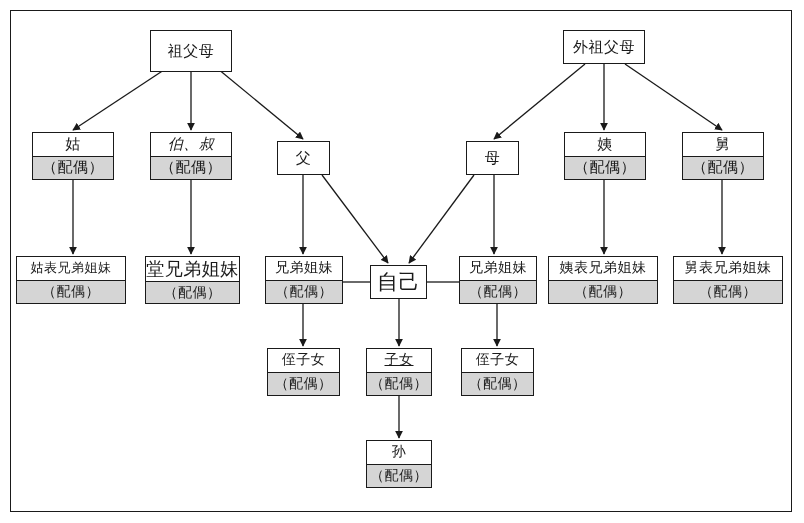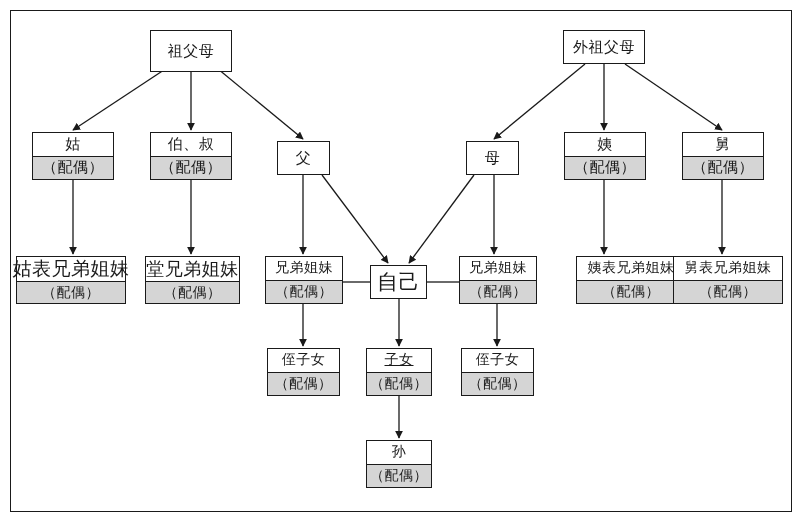--- a/index.html
+++ b/index.html
@@ -114,57 +114,57 @@
         <div class="name" style="font-size: 15px;">祖父母</div>
       </div>
       <div class="node single" style="left: 563px; top: 30px; width: 82px; height: 34px;">
         <div class="name" style="font-size: 15px;">外祖父母</div>
       </div>
       <div class="node" style="left: 32px; top: 132px; width: 82px; height: 48px;">
         <div class="name" style="font-size: 15px; height: 24px;">姑</div>
         <div class="spouse" style="font-size: 15px; height: 24px;">（配偶）</div>
       </div>
       <div class="node" style="left: 150px; top: 132px; width: 82px; height: 48px;">
-        <div class="name" style="font-size: 15px; height: 24px;">伯、叔</div>
+        <div class="name" style="font-size: 15px; height: 24px; font-style: italic;">伯、叔</div>
         <div class="spouse" style="font-size: 15px; height: 24px;">（配偶）</div>
       </div>
       <div class="node single" style="left: 277px; top: 141px; width: 53px; height: 34px;">
         <div class="name" style="font-size: 15px;">父</div>
       </div>
       <div class="node single" style="left: 466px; top: 141px; width: 53px; height: 34px;">
         <div class="name" style="font-size: 15px;">母</div>
       </div>
       <div class="node" style="left: 564px; top: 132px; width: 82px; height: 48px;">
         <div class="name" style="font-size: 15px; height: 24px;">姨</div>
         <div class="spouse" style="font-size: 15px; height: 24px;">（配偶）</div>
       </div>
       <div class="node" style="left: 682px; top: 132px; width: 82px; height: 48px;">
         <div class="name" style="font-size: 15px; height: 24px;">舅</div>
         <div class="spouse" style="font-size: 15px; height: 24px;">（配偶）</div>
       </div>
       <div class="node" style="left: 16px; top: 256px; width: 110px; height: 48px;">
-        <div class="name" style="font-size: 19px; height: 24px;">姑表兄弟姐妹</div>
+        <div class="name" style="font-size: 13px; height: 24px;">姑表兄弟姐妹</div>
         <div class="spouse" style="font-size: 14px; height: 24px;">（配偶）</div>
       </div>
       <div class="node" style="left: 145px; top: 256px; width: 95px; height: 48px;">
         <div class="name" style="font-size: 18px; height: 24px;">堂兄弟姐妹</div>
         <div class="spouse" style="font-size: 14px; height: 24px;">（配偶）</div>
       </div>
       <div class="node" style="left: 265px; top: 256px; width: 78px; height: 48px;">
         <div class="name" style="font-size: 14px; height: 24px;">兄弟姐妹</div>
         <div class="spouse" style="font-size: 14px; height: 24px;">（配偶）</div>
       </div>
       <div class="node single" style="left: 370px; top: 265px; width: 57px; height: 34px;">
         <div class="name" style="font-size: 21px;">自己</div>
       </div>
       <div class="node" style="left: 459px; top: 256px; width: 78px; height: 48px;">
         <div class="name" style="font-size: 14px; height: 24px;">兄弟姐妹</div>
         <div class="spouse" style="font-size: 14px; height: 24px;">（配偶）</div>
       </div>
-      <div class="node" style="left: 576px; top: 256px; width: 110px; height: 48px;">
+      <div class="node" style="left: 548px; top: 256px; width: 110px; height: 48px;">
         <div class="name" style="font-size: 14px; height: 24px;">姨表兄弟姐妹</div>
         <div class="spouse" style="font-size: 14px; height: 24px;">（配偶）</div>
       </div>
       <div class="node" style="left: 673px; top: 256px; width: 110px; height: 48px;">
         <div class="name" style="font-size: 14px; height: 24px;">舅表兄弟姐妹</div>
         <div class="spouse" style="font-size: 14px; height: 24px;">（配偶）</div>
       </div>
       <div class="node" style="left: 267px; top: 348px; width: 73px; height: 48px;">
         <div class="name" style="font-size: 14px; height: 24px;">侄子女</div>
         <div class="spouse" style="font-size: 14px; height: 24px;">（配偶）</div>

